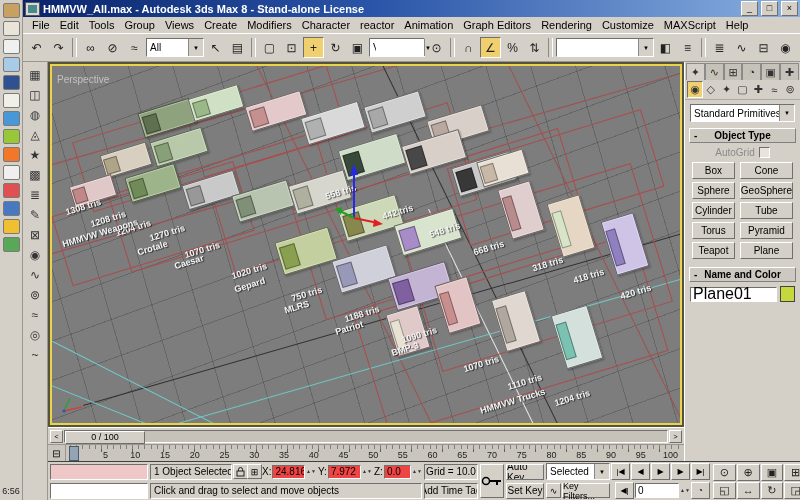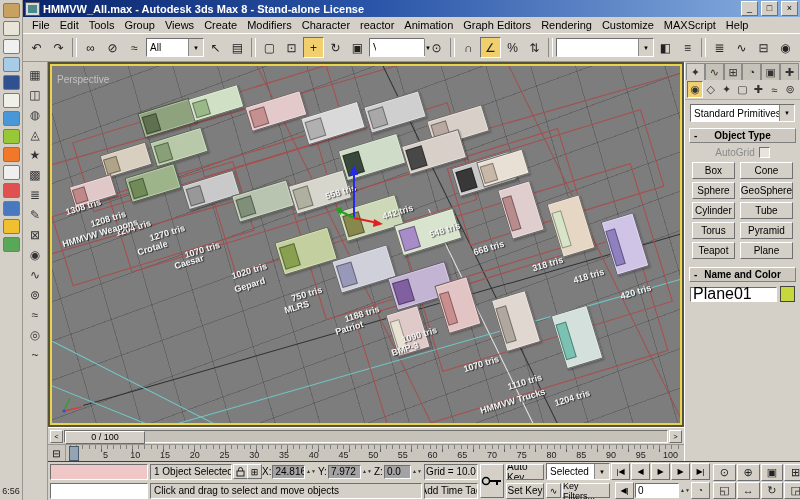--- a/index.html
+++ b/index.html
@@ -99,21 +99,21 @@
   .cell{margin:1px;height:14px;display:flex;align-items:center;overflow:hidden}
   #mini-pink{grid-row:1;grid-column:1;background:#efc7c7}
   #mini-white{grid-row:2;grid-column:1;background:#fff}
   #sel-box{grid-row:1;grid-column:2;padding:0 3px;white-space:nowrap;background:#d4d0c8}
   #prompt{grid-row:2;grid-column:2/8;padding:0 3px;white-space:nowrap;background:#d4d0c8}
   .mini-btn{width:13px;height:13px;margin:0;padding:0}
   #lock-btn{grid-row:1;grid-column:3}
   #abs-btn{grid-row:1;grid-column:4;font-size:9px}
   .coord{display:flex;align-items:center;gap:1px;height:14px;margin:1px}
   .coord .lbl{flex:none}
-  .coord .num{flex:1;height:12px;background:#a3a3a3;padding:0 2px;display:flex;align-items:center;overflow:hidden}
+  .coord .num{flex:1;height:12px;background:#ef4444;padding:0 2px;display:flex;align-items:center;overflow:hidden}
   .spin{display:flex;flex-direction:column;font-size:5px;line-height:5px;color:#333;flex:none}
   #coord-x{grid-row:1;grid-column:5}
   #coord-y{grid-row:1;grid-column:6}
   #coord-z{grid-row:1;grid-column:7}
   #grid-box{grid-row:1;grid-column:8;justify-content:center;white-space:nowrap;background:#d4d0c8}
   #addtag{grid-row:2;grid-column:8;justify-content:center;white-space:nowrap;background:#d4d0c8}
   #key-btn{grid-row:1/3;grid-column:9;height:32px;margin:2px 1px}
   #autokey{grid-row:1;grid-column:10;justify-content:center}
   #setkey{grid-row:2;grid-column:10;justify-content:center}
   #selcombo{grid-row:1;grid-column:11;margin:1px;height:15px}

